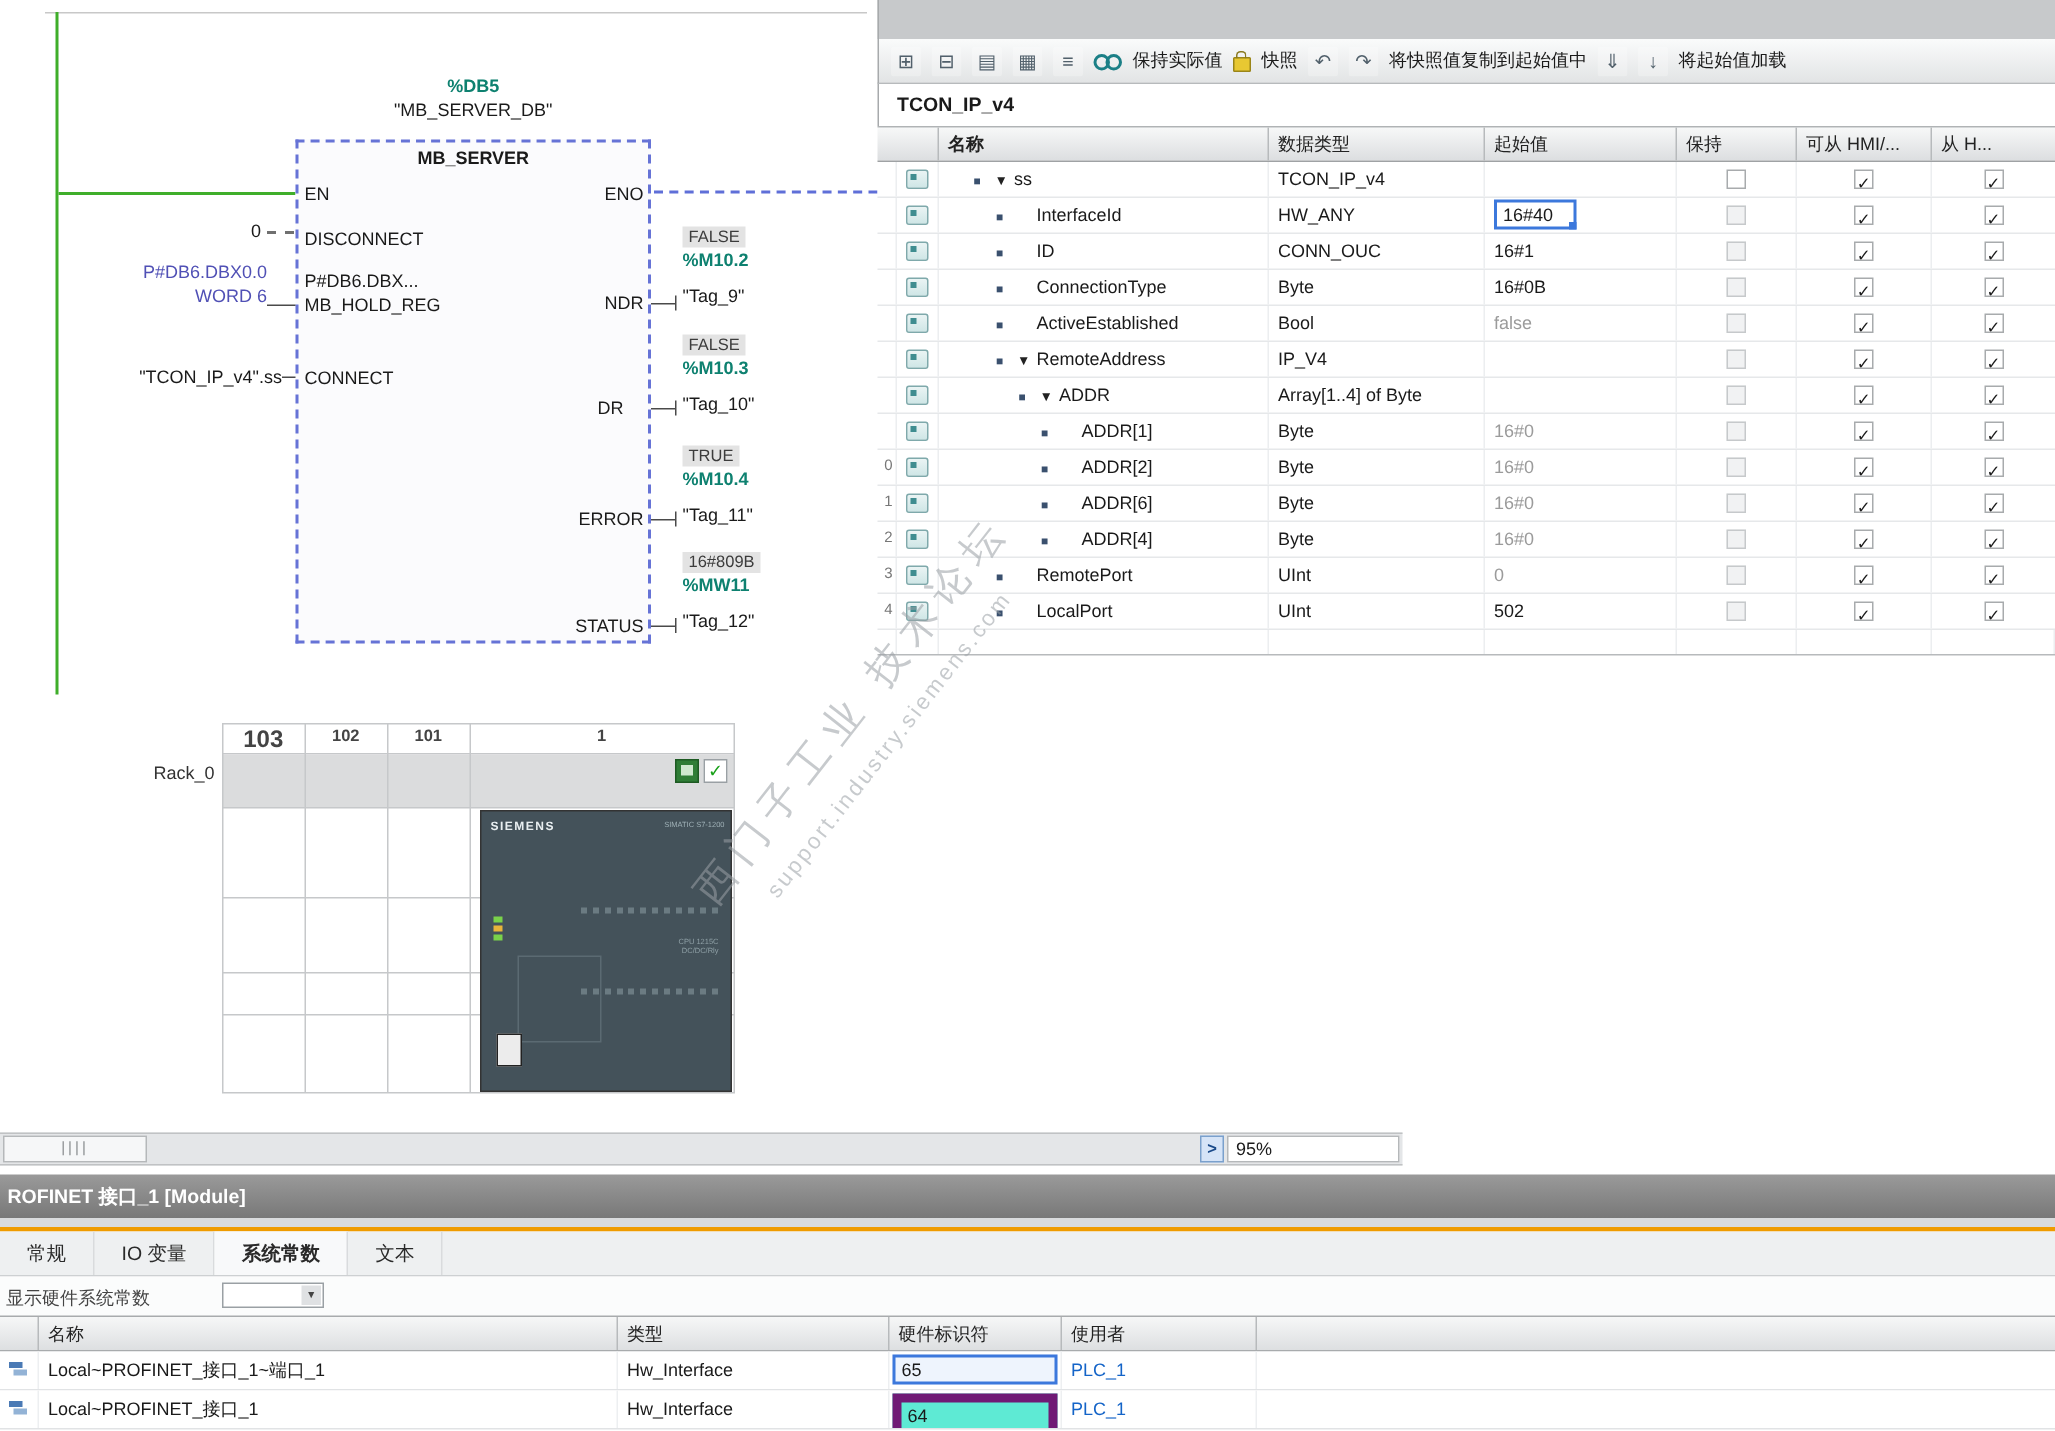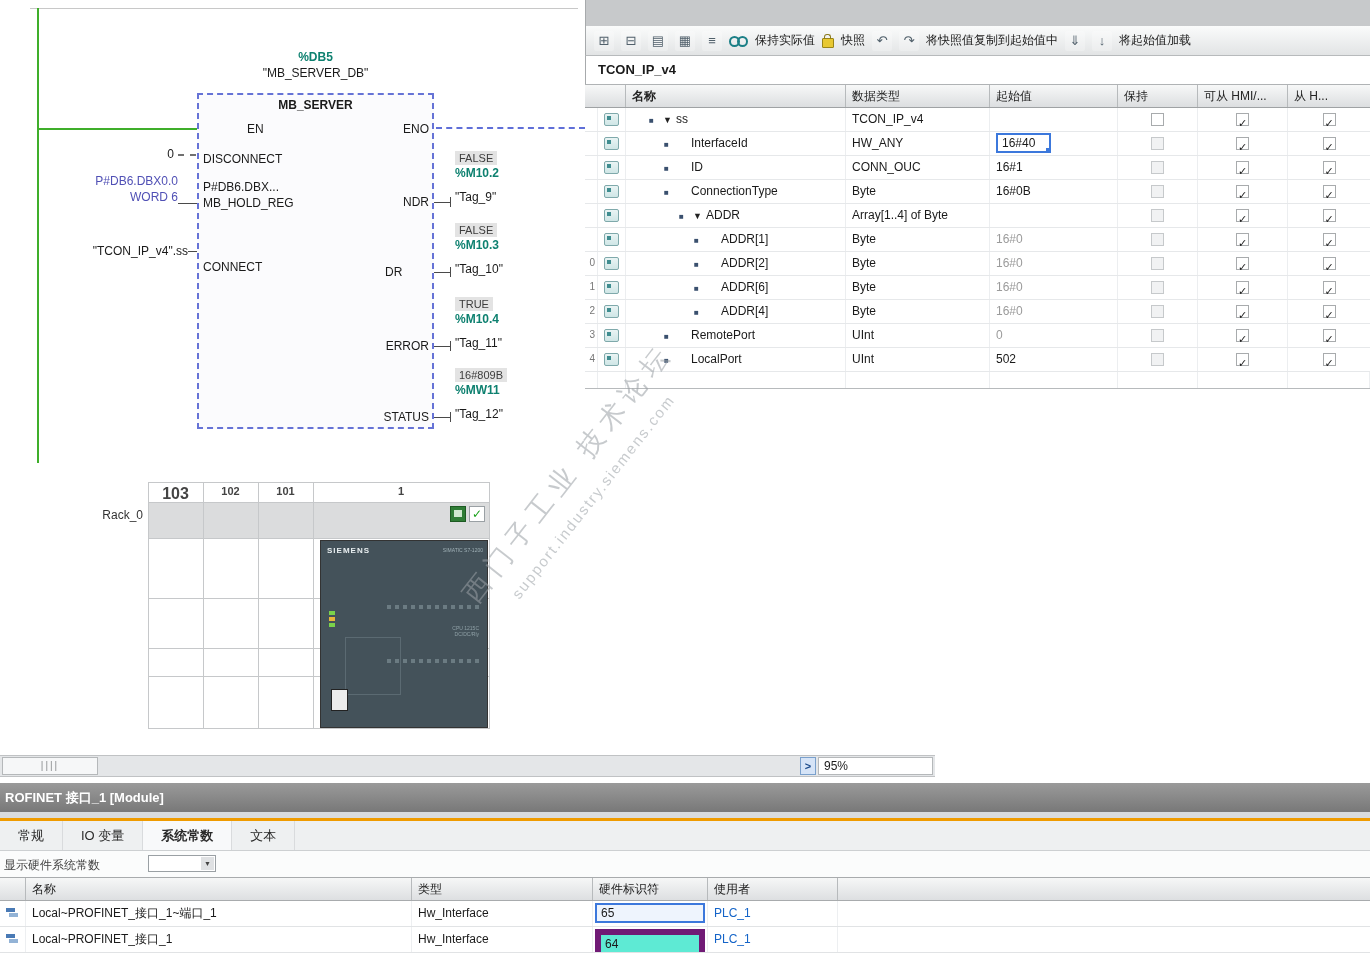--- a/index.html
+++ b/index.html
@@ -102,49 +102,49 @@
     <div class="abs" style="left:30px;top:8px;width:548px;height:1px;background:#c8c8c8;"></div>
     <div class="abs" style="left:37px;top:8px;width:2px;height:455px;background:#3fae2a;"></div>
     <div class="abs" style="left:39px;top:128px;width:158px;height:2px;background:#3fae2a;"></div>
 
     <div class="txt teal" style="left:197px;top:50px;width:237px;text-align:center;">%DB5</div>
     <div class="txt" style="left:197px;top:66px;width:237px;text-align:center;">"MB_SERVER_DB"</div>
 
     <div class="fbd-block"></div>
     <div class="txt" style="left:197px;top:98px;width:237px;text-align:center;font-weight:bold;">MB_SERVER</div>
 
-    <div class="txt" style="left:203px;top:122px;margin-left:44px;">EN</div>
+    <div class="txt" style="left:203px;top:122px;">EN</div>
     <div class="txt" style="left:385px;top:122px;width:44px;text-align:right;">ENO</div>
     <div class="abs" style="left:436px;top:127px;width:149px;height:0;border-top:2px dashed #5f6fd8;"></div>
 
     <div class="txt" style="left:203px;top:152px;">DISCONNECT</div>
     <div class="txt" style="left:150px;top:147px;width:24px;text-align:right;">0</div>
     <div class="abs" style="left:178px;top:154px;width:18px;height:0;border-top:2px dashed #707070;"></div>
 
     <div class="txt" style="left:203px;top:180px;">P#DB6.DBX...</div>
     <div class="txt" style="left:203px;top:196px;">MB_HOLD_REG</div>
     <div class="txt ptr" style="left:84px;top:174px;width:94px;text-align:right;">P#DB6.DBX0.0</div>
     <div class="txt ptr" style="left:84px;top:190px;width:94px;text-align:right;">WORD 6</div>
     <div class="hl" style="left:178px;top:203px;width:19px;"></div>
 
-    <div class="txt" style="left:203px;top:260px;">CONNECT</div>
+    <div class="txt" style="left:203px;top:245px;">CONNECT</div>
     <div class="txt" style="left:58px;top:244px;width:130px;text-align:right;">"TCON_IP_v4".ss</div>
     <div class="hl" style="left:188px;top:251px;width:9px;"></div>
 
     <div class="valbox" style="left:455px;top:151px;">FALSE</div>
     <div class="txt teal" style="left:455px;top:166px;">%M10.2</div>
     <div class="txt" style="left:455px;top:190px;">"Tag_9"</div>
     <div class="txt" style="left:385px;top:195px;width:44px;text-align:right;">NDR</div>
     <div class="hl" style="left:434px;top:202px;width:16px;"></div>
     <div class="vl" style="left:450px;top:197px;height:10px;"></div>
 
     <div class="valbox" style="left:455px;top:223px;">FALSE</div>
     <div class="txt teal" style="left:455px;top:238px;">%M10.3</div>
     <div class="txt" style="left:455px;top:262px;">"Tag_10"</div>
-    <div class="txt" style="left:385px;top:265px;width:44px;text-align:left;">DR</div>
+    <div class="txt" style="left:385px;top:265px;width:44px;text-align:center;">DR</div>
     <div class="hl" style="left:434px;top:272px;width:16px;"></div>
     <div class="vl" style="left:450px;top:267px;height:10px;"></div>
 
     <div class="valbox" style="left:455px;top:297px;">TRUE</div>
     <div class="txt teal" style="left:455px;top:312px;">%M10.4</div>
     <div class="txt" style="left:455px;top:336px;">"Tag_11"</div>
     <div class="txt" style="left:371px;top:339px;width:58px;text-align:right;">ERROR</div>
     <div class="hl" style="left:434px;top:346px;width:16px;"></div>
     <div class="vl" style="left:450px;top:341px;height:10px;"></div>
 
@@ -259,20 +259,56 @@
           </div>
           <div class="cell ccb" style="width: 82px; border-right: none;">
             <div class="cb checked"></div>
           </div>
         </div>
         <div class="dbrow">
           <div class="cell cnum" style="width: 13px;"></div>
           <div class="cell cicon" style="width: 28px;">
             <div class="varicon"></div>
           </div>
+          <div class="cell cname" style="width: 220px; padding-left: 38px;"><span class="bul">■</span><span class="exp"></span><span>ActiveEstablished</span></div>
+          <div class="cell ctext" style="width: 144px;">Bool</div>
+          <div class="cell ctext gray" style="width: 128px; padding-left: 6px;">false</div>
+          <div class="cell ccb" style="width: 80px;">
+            <div class="cb light"></div>
+          </div>
+          <div class="cell ccb" style="width: 90px;">
+            <div class="cb checked"></div>
+          </div>
+          <div class="cell ccb" style="width: 82px; border-right: none;">
+            <div class="cb checked"></div>
+          </div>
+        </div>
+        <div class="dbrow">
+          <div class="cell cnum" style="width: 13px;"></div>
+          <div class="cell cicon" style="width: 28px;">
+            <div class="varicon"></div>
+          </div>
+          <div class="cell cname" style="width: 220px; padding-left: 38px;"><span class="bul">■</span><span class="exp">▼</span><span>RemoteAddress</span></div>
+          <div class="cell ctext" style="width: 144px;">IP_V4</div>
+          <div class="cell ctext" style="width: 128px; padding-left: 6px;"></div>
+          <div class="cell ccb" style="width: 80px;">
+            <div class="cb light"></div>
+          </div>
+          <div class="cell ccb" style="width: 90px;">
+            <div class="cb checked"></div>
+          </div>
+          <div class="cell ccb" style="width: 82px; border-right: none;">
+            <div class="cb checked"></div>
+          </div>
+        </div>
+        <div class="dbrow">
+          <div class="cell cnum" style="width: 13px;"></div>
+          <div class="cell cicon" style="width: 28px;">
+            <div class="varicon"></div>
+          </div>
           <div class="cell cname" style="width: 220px; padding-left: 53px;"><span class="bul">■</span><span class="exp">▼</span><span>ADDR</span></div>
           <div class="cell ctext" style="width: 144px;">Array[1..4] of Byte</div>
           <div class="cell ctext" style="width: 128px; padding-left: 6px;"></div>
           <div class="cell ccb" style="width: 80px;">
             <div class="cb light"></div>
           </div>
           <div class="cell ccb" style="width: 90px;">
             <div class="cb checked"></div>
           </div>
           <div class="cell ccb" style="width: 82px; border-right: none;">

